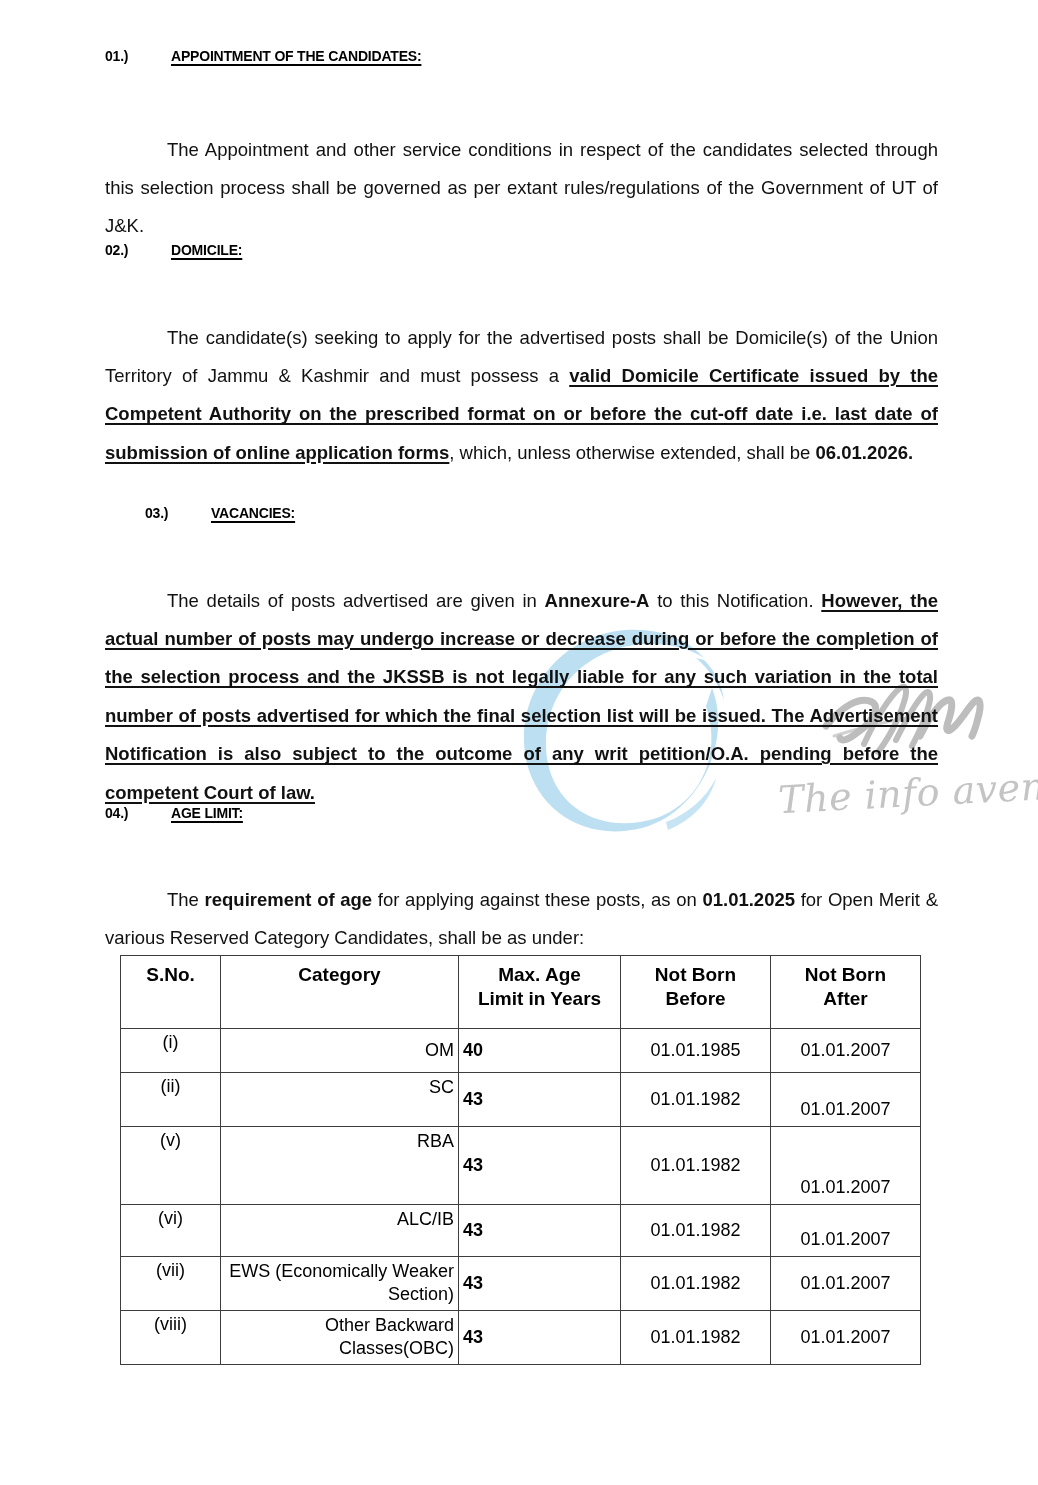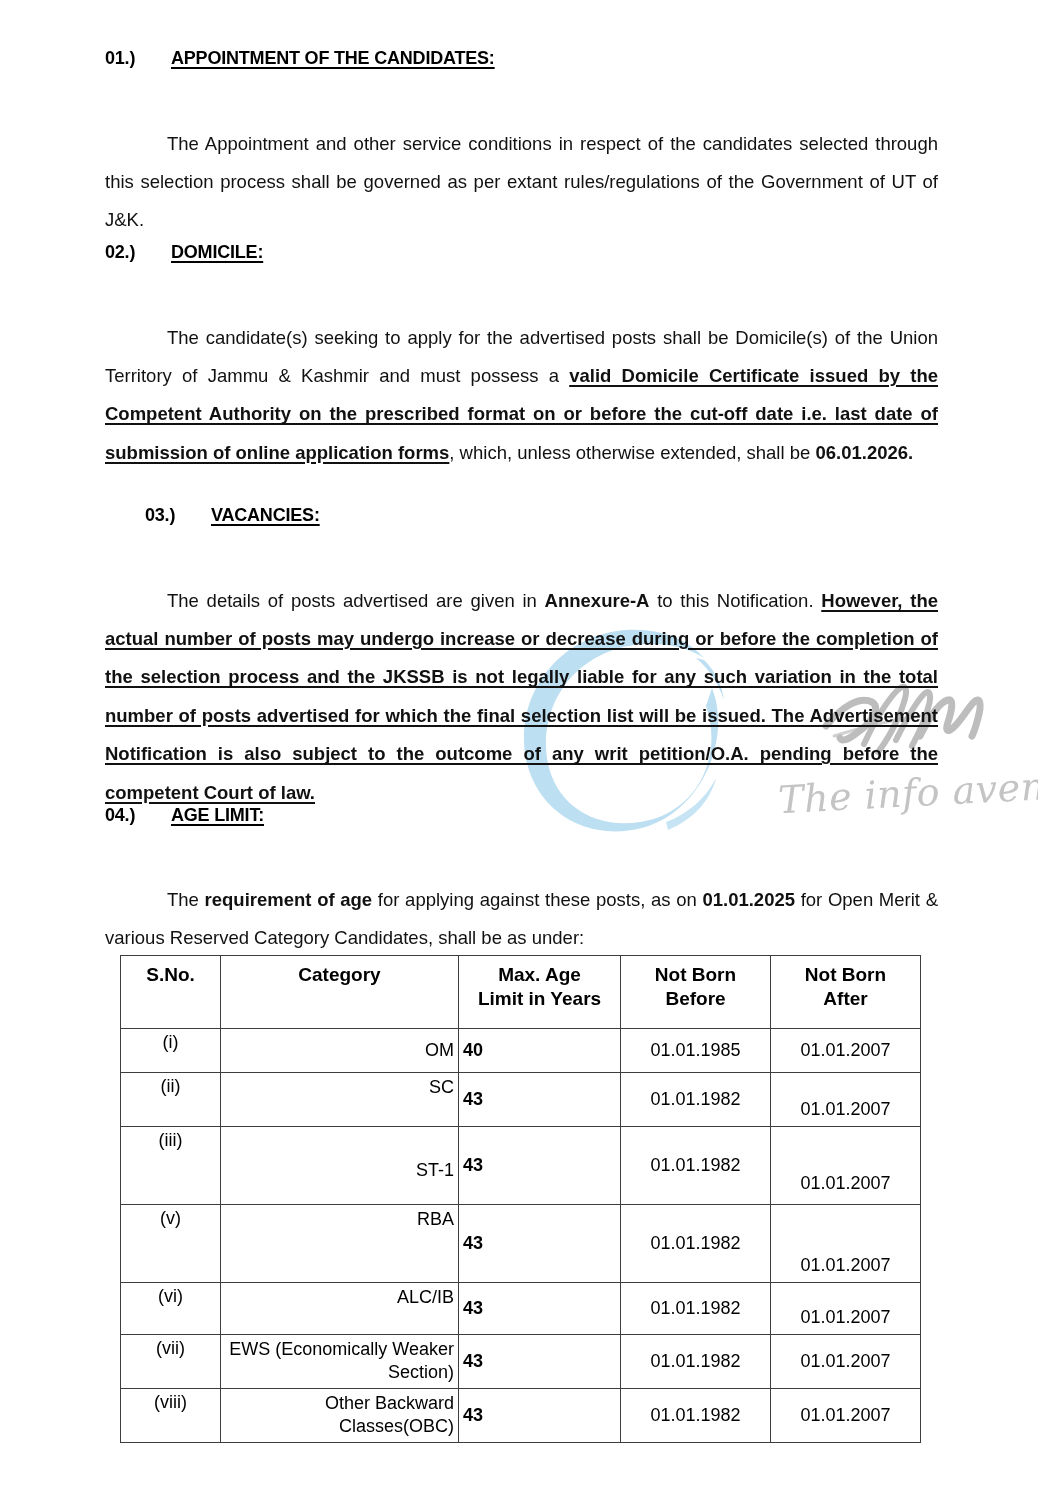--- a/index.html
+++ b/index.html
@@ -70,21 +70,21 @@
     position: absolute;
     left: 0;
     width: 1038px;
   }
 
   .heading {
     display: flex;
     align-items: baseline;
     padding-left: 105px;
     font-weight: bold;
-    font-size: 18px;
+    font-size: 14px;
     letter-spacing: -0.2px;
     color: #000;
   }
   .heading .num {
     width: 66px;
     flex: 0 0 66px;
   }
   .heading .title {
     text-decoration: underline;
     text-underline-offset: 3px;
@@ -210,21 +210,21 @@
 
   <div class="content">
 
     <div class="section" style="top:48px;">
       <div class="heading">
         <span class="num">01.)</span>
         <span class="title">APPOINTMENT OF THE CANDIDATES:</span>
       </div>
     </div>
 
-    <div class="section" style="top:106px;">
+    <div class="section" style="top:112px;">
       <p class="para indent">
         <span>The Appointment and other service conditions in respect of the candidates selected through this selection process shall be governed as per extant rules/regulations of the Government of UT of J&amp;K.</span>
       </p>
     </div>
 
     <div class="section" style="top:242px;">
       <div class="heading">
         <span class="num">02.)</span>
         <span class="title">DOMICILE:</span>
       </div>
@@ -300,27 +300,20 @@
         </tr>
 
         <tr class="r-mid" style="height:54px;">
           <td class="sno">(ii)</td>
           <td class="cat">SC</td>
           <td class="age">43</td>
           <td class="before">01.01.1982</td>
           <td class="after">01.01.2007</td>
         </tr>
 
-        <tr class="r-tall" style="height:78px;">
-          <td class="sno">(iii)</td>
-          <td class="cat">ST-1</td>
-          <td class="age">43</td>
-          <td class="before">01.01.1982</td>
-          <td class="after">01.01.2007</td>
-        </tr>
 
 
         <tr class="r-mid" style="height:78px;">
           <td class="sno">(v)</td>
           <td class="cat">RBA</td>
           <td class="age">43</td>
           <td class="before">01.01.1982</td>
           <td class="after">01.01.2007</td>
         </tr>
 

